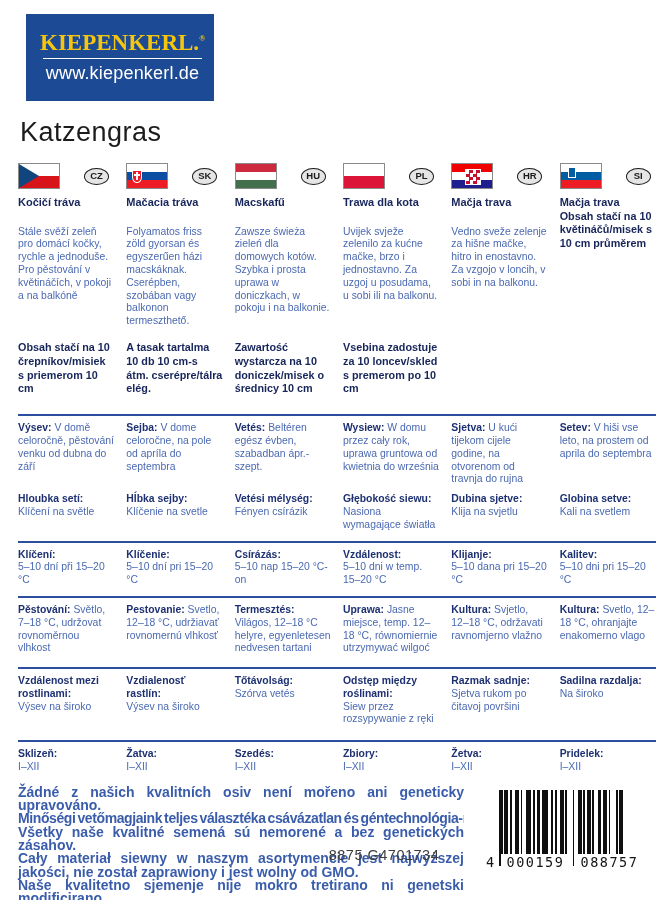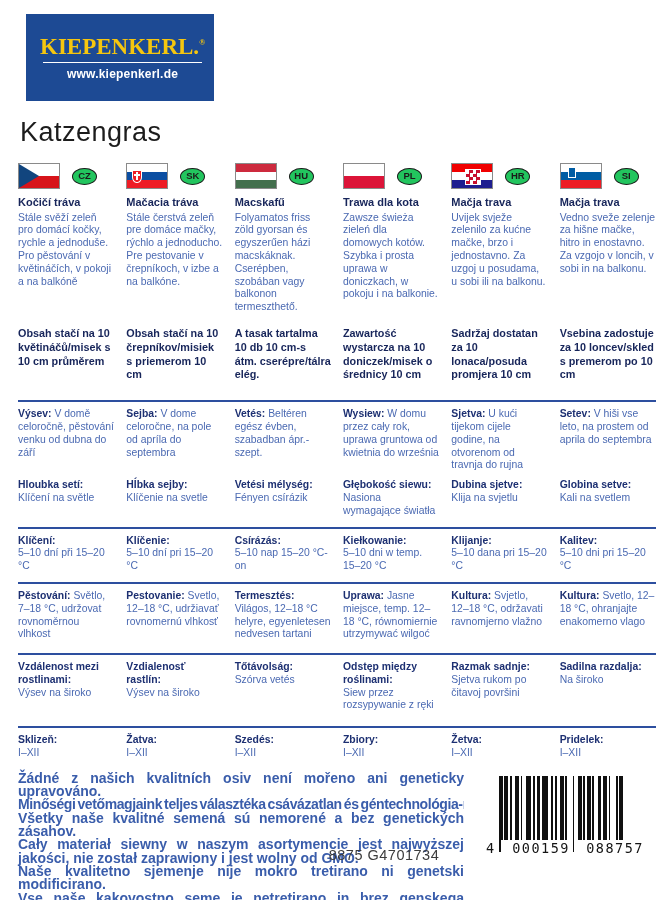--- a/index.html
+++ b/index.html
@@ -6,30 +6,30 @@
   html,body{background:#fff}
   body{width:672px;height:900px;font-family:"Liberation Sans","DejaVu Sans",sans-serif;color:#4a69b2}
   .page{width:672px;height:900px;padding:14px 16px 0 18px;position:relative;overflow:hidden;background:#fff}
 
   
   .logo{width:188px;height:87px;background:#1d4a94;margin-left:8px;display:flex;align-items:center;padding:7px 9px;gap:5px}
   .logo-right{flex:1;display:flex;flex-direction:column;align-items:center}
   .wordmark{font-family:"Liberation Serif","DejaVu Serif",serif;font-weight:700;color:#f6c60e;font-size:23px;white-space:nowrap;line-height:1}
   .reg{font-size:8px;vertical-align:super}
   .logo-rule{width:96%;border-top:1px solid #fff;margin:4px 0 4px}
-  .website{color:#fff;font-size:12px;font-weight:bold;letter-spacing:.2px}
+  .website{color:#fff;font-size:18px;font-weight:normal;letter-spacing:.2px}
 
   .title{font-size:27px;font-weight:400;color:#1c1c1c;margin:16px 0 0 2px;letter-spacing:.5px}
 
   
   .grid{display:grid;grid-template-columns:repeat(6,1fr);column-gap:12px;margin-top:13px;font-size:10.4px;line-height:1.23}
   .cell{min-width:0}
   .c-flag{display:flex;align-items:center;height:30px}
   .c-title{margin-top:5px;font-weight:bold;color:#17255a;font-size:11px}
-  .c-desc{margin-top:2px;padding-bottom:13px}
+  .c-desc{margin-top:16px;padding-bottom:13px}
   .c-content{font-weight:bold;color:#17255a;font-size:10.8px;line-height:1.28;padding-bottom:18px}
   .lbl{font-weight:bold;color:#1d3072}
   .c-sow{padding-top:6px}
   .c-depth{padding-top:7px;padding-bottom:9px}
   .c-germ{padding-top:6px;padding-bottom:9px}
   .c-cult{padding-top:6px;padding-bottom:12px}
   .c-spac{padding-top:6px;padding-bottom:14px}
   .c-harv{padding-top:6px;padding-bottom:6px}
   .rule{grid-column:1/-1;border-top:2px solid #2d4f9f}
 
@@ -41,38 +41,38 @@
   .flag-sk{background:linear-gradient(180deg,#fff 0 33.4%,#0b4ea2 33.4% 66.7%,#ee1c25 66.7% 100%)}
   .flag-sk .crest{display:block;position:absolute;left:5px;top:6px;width:10px;height:13px;background:#ee1c25;border:1px solid #fff;border-radius:0 0 45% 45%}
   .flag-sk .crest::before{content:"";position:absolute;left:3px;top:1px;width:2px;height:8px;background:#fff}
   .flag-sk .crest::after{content:"";position:absolute;left:1px;top:3px;width:6px;height:2px;background:#fff}
   .flag-hu{background:linear-gradient(180deg,#cd2a3e 0 33.4%,#fff 33.4% 66.7%,#436f4d 66.7% 100%)}
   .flag-pl{background:linear-gradient(180deg,#fff 0 50%,#dc1438 50% 100%)}
   .flag-hr{background:linear-gradient(180deg,#f00000 0 33.4%,#fff 33.4% 66.7%,#1e1e8f 66.7% 100%)}
   .flag-hr .crest{display:block;position:absolute;left:14px;top:6px;width:14px;height:14px;background:repeating-conic-gradient(#c8102e 0% 25%,#fff 0% 50%);background-size:7px 7px;outline:1px solid #fff}
   .flag-si{background:linear-gradient(180deg,#fff 0 33.4%,#005da4 33.4% 66.7%,#ed1c24 66.7% 100%)}
   .flag-si .crest{display:block;position:absolute;left:7px;top:3px;width:8px;height:11px;background:#005da4;border:1px solid #fff}
-  .code-badge{display:inline-flex;align-items:center;justify-content:center;min-width:25px;height:17px;border:1.6px solid #1a1a1a;border-radius:50%;font-size:9.5px;font-weight:bold;color:#1a1a1a;padding:0 3px;margin-left:12px;background:#22c55e}
+  .code-badge{display:inline-flex;align-items:center;justify-content:center;min-width:25px;height:17px;border:1.6px solid #1a1a1a;border-radius:50%;font-size:9.5px;font-weight:bold;color:#1a1a1a;padding:0 3px;margin-left:24px;background:#e5e5e5}
 
   
   .footer-row{display:flex;margin-top:6px}
   .disclaimers{width:446px;font-weight:bold;color:#3a5dab;font-size:14px;line-height:13.3px}
   .disc-line{text-align:justify}
   .disc-line.stretch{text-align-last:justify}
   .disc-line.tight{letter-spacing:-.4px;word-spacing:-1.5px;white-space:nowrap;overflow:hidden}
   .code-row{margin-top:13px;color:#7f8ba3;font-size:11.5px;display:flex;gap:28px;align-items:center}
   .copyright{font-size:12px}
 
   
   .barcode-wrap{margin-left:auto;margin-right:12px;width:158px;height:80px;position:relative;margin-top:4px}
   .bars{height:76px;padding-left:13px;white-space:nowrap;font-size:0}
   .bar{display:inline-block;height:100%;vertical-align:top}
   .digits{position:absolute;left:0;right:0;bottom:0;height:16px;display:flex;align-items:flex-end;gap:5px;font-family:"DejaVu Sans Mono","Liberation Mono",monospace;font-size:13.5px;color:#141414}
   .digit-first{width:10px;background:#fff;text-align:left}
-  .digit-group{flex:1;background:#fff;text-align:right;letter-spacing:1.5px}
+  .digit-group{flex:1;background:#fff;text-align:center;letter-spacing:1.5px}
 
   .batch{position:absolute;left:0;right:0;top:847px;text-align:center;color:#3c3c3c;font-size:14.5px;letter-spacing:.5px;padding-left:96px}
 </style>
 </head>
 <body>
 
 <div class="page">
 
   <div class="logo">
     <svg width="34" height="60" viewBox="0 0 34 60">
@@ -129,49 +129,47 @@
         </span>
         <span class="code-badge">SI</span>
       </div>
       <div class="cell c-title">Kočičí tráva</div>
       <div class="cell c-title">Mačacia tráva</div>
       <div class="cell c-title">Macskafű</div>
       <div class="cell c-title">Trawa dla kota</div>
       <div class="cell c-title">Mačja trava</div>
       <div class="cell c-title">Mačja trava</div>
       <div class="cell c-desc">Stále svěží zeleň pro domácí kočky, rychle a jednoduše. Pro pěstování v květináčích, v pokoji a na balkóně</div>
-      <div class="cell c-desc">Stále čerstvá zeleň pre domáce mačky, rýchlo a jednoducho. Pre pestovanie v črepníkoch, v izbe a na balkóne.</div>
       <div class="cell c-desc">Folyamatos friss zöld gyorsan és egyszerűen házi macskáknak. Cserépben, szobában vagy balkonon termeszthető.</div>
       <div class="cell c-desc">Zawsze świeża zieleń dla domowych kotów. Szybka i prosta uprawa w doniczkach, w pokoju i na balkonie.</div>
       <div class="cell c-desc">Uvijek svježe zelenilo za kućne mačke, brzo i jednostavno. Za uzgoj u posudama, u sobi ili na balkonu.</div>
       <div class="cell c-desc">Vedno sveže zelenje za hišne mačke, hitro in enostavno. Za vzgojo v loncih, v sobi in na balkonu.</div>
       <div class="cell c-content">Obsah stačí na 10 květináčů/misek s 10 cm průměrem</div>
       <div class="cell c-content">Obsah stačí na 10 črepníkov/misiek s priemerom 10 cm</div>
       <div class="cell c-content">A tasak tartalma 10 db 10 cm-s átm. cserépre/tálra elég.</div>
       <div class="cell c-content">Zawartość wystarcza na 10 doniczek/misek o średnicy 10 cm</div>
-      <div class="cell c-content">Sadržaj dostatan za 10 lonaca/posuda promjera 10 cm</div>
       <div class="cell c-content">Vsebina zadostuje za 10 loncev/skled s premerom po 10 cm</div>
       <div class="rule"></div>
       <div class="cell c-sow"><span class="lbl">Výsev:</span> <span>V domě celoročně, pěstování venku od dubna do září</span></div>
       <div class="cell c-sow"><span class="lbl">Sejba:</span> <span>V dome celoročne, na pole od apríla do septembra</span></div>
       <div class="cell c-sow"><span class="lbl">Vetés:</span> <span>Beltéren egész évben, szabadban ápr.-szept.</span></div>
       <div class="cell c-sow"><span class="lbl">Wysiew:</span> <span>W domu przez cały rok, uprawa gruntowa od kwietnia do września</span></div>
       <div class="cell c-sow"><span class="lbl">Sjetva:</span> <span>U kući tijekom cijele godine, na otvorenom od travnja do rujna</span></div>
       <div class="cell c-sow"><span class="lbl">Setev:</span> <span>V hiši vse leto, na prostem od aprila do septembra</span></div>
       <div class="cell c-depth"><div class="lbl">Hloubka setí:</div> <span>Klíčení na světle</span></div>
       <div class="cell c-depth"><div class="lbl">Hĺbka sejby:</div> <span>Klíčenie na svetle</span></div>
       <div class="cell c-depth"><div class="lbl">Vetési mélység:</div> <span>Fényen csírázik</span></div>
       <div class="cell c-depth"><div class="lbl">Głębokość siewu:</div> <span>Nasiona wymagające światła</span></div>
       <div class="cell c-depth"><div class="lbl">Dubina sjetve:</div> <span>Klija na svjetlu</span></div>
       <div class="cell c-depth"><div class="lbl">Globina setve:</div> <span>Kali na svetlem</span></div>
       <div class="rule"></div>
       <div class="cell c-germ"><div class="lbl">Klíčení:</div> <span>5–10 dní při 15–20 °C</span></div>
       <div class="cell c-germ"><div class="lbl">Klíčenie:</div> <span>5–10 dní pri 15–20 °C</span></div>
       <div class="cell c-germ"><div class="lbl">Csírázás:</div> <span>5–10 nap 15–20 °C-on</span></div>
-      <div class="cell c-germ"><div class="lbl">Kiełkowanie:</div> <span>5–10 dni w temp. 15–20 °C</span></div>
+      <div class="cell c-germ"><div class="lbl">Vzdálenost:</div> <span>5–10 dni w temp. 15–20 °C</span></div>
       <div class="cell c-germ"><div class="lbl">Klijanje:</div> <span>5–10 dana pri 15–20 °C</span></div>
       <div class="cell c-germ"><div class="lbl">Kalitev:</div> <span>5–10 dni pri 15–20 °C</span></div>
       <div class="rule"></div>
       <div class="cell c-cult"><span class="lbl">Pěstování:</span> <span>Světlo, 7–18 °C, udržovat rovnoměrnou vlhkost</span></div>
       <div class="cell c-cult"><span class="lbl">Pestovanie:</span> <span>Svetlo, 12–18 °C, udržiavať rovnomernú vlhkosť</span></div>
       <div class="cell c-cult"><span class="lbl">Termesztés:</span> <span>Világos, 12–18 °C helyre, egyenletesen nedvesen tartani</span></div>
       <div class="cell c-cult"><span class="lbl">Uprawa:</span> <span>Jasne miejsce, temp. 12–18 °C, równomiernie utrzymywać wilgoć</span></div>
       <div class="cell c-cult"><span class="lbl">Kultura:</span> <span>Svjetlo, 12–18 °C, održavati ravnomjerno vlažno</span></div>
       <div class="cell c-cult"><span class="lbl">Kultura:</span> <span>Svetlo, 12–18 °C, ohranjajte enakomerno vlago</span></div>
       <div class="rule"></div>

